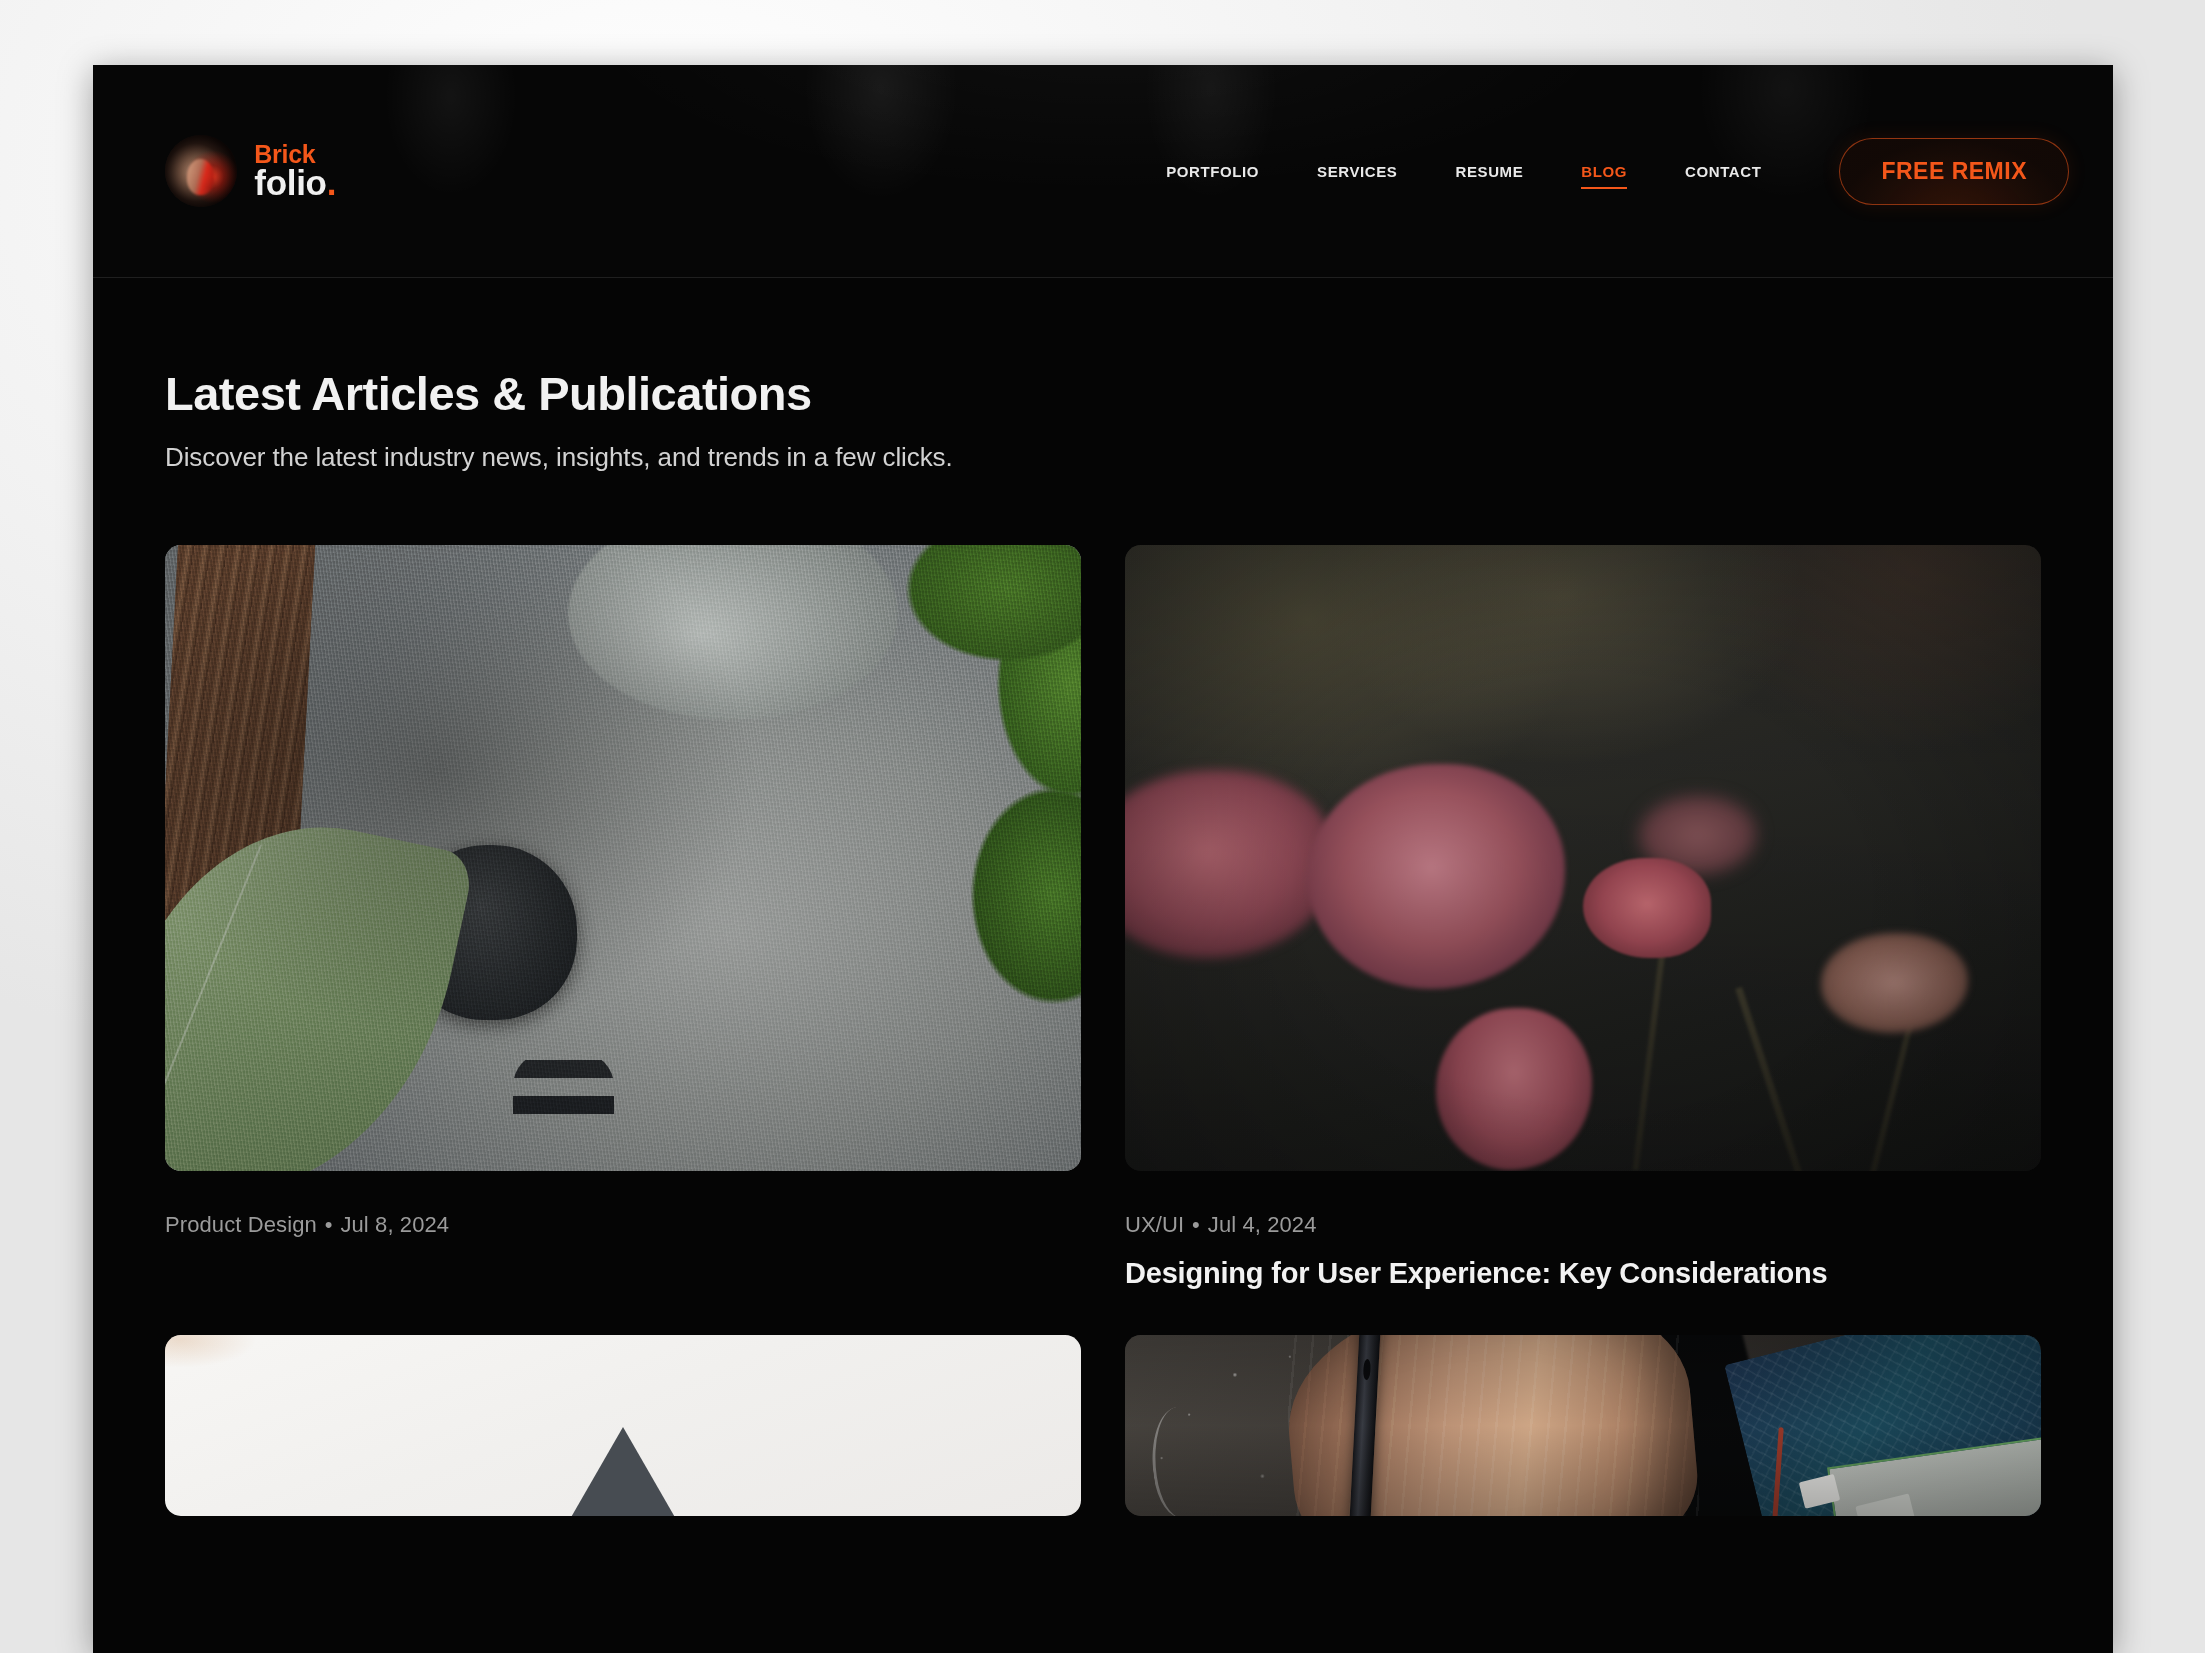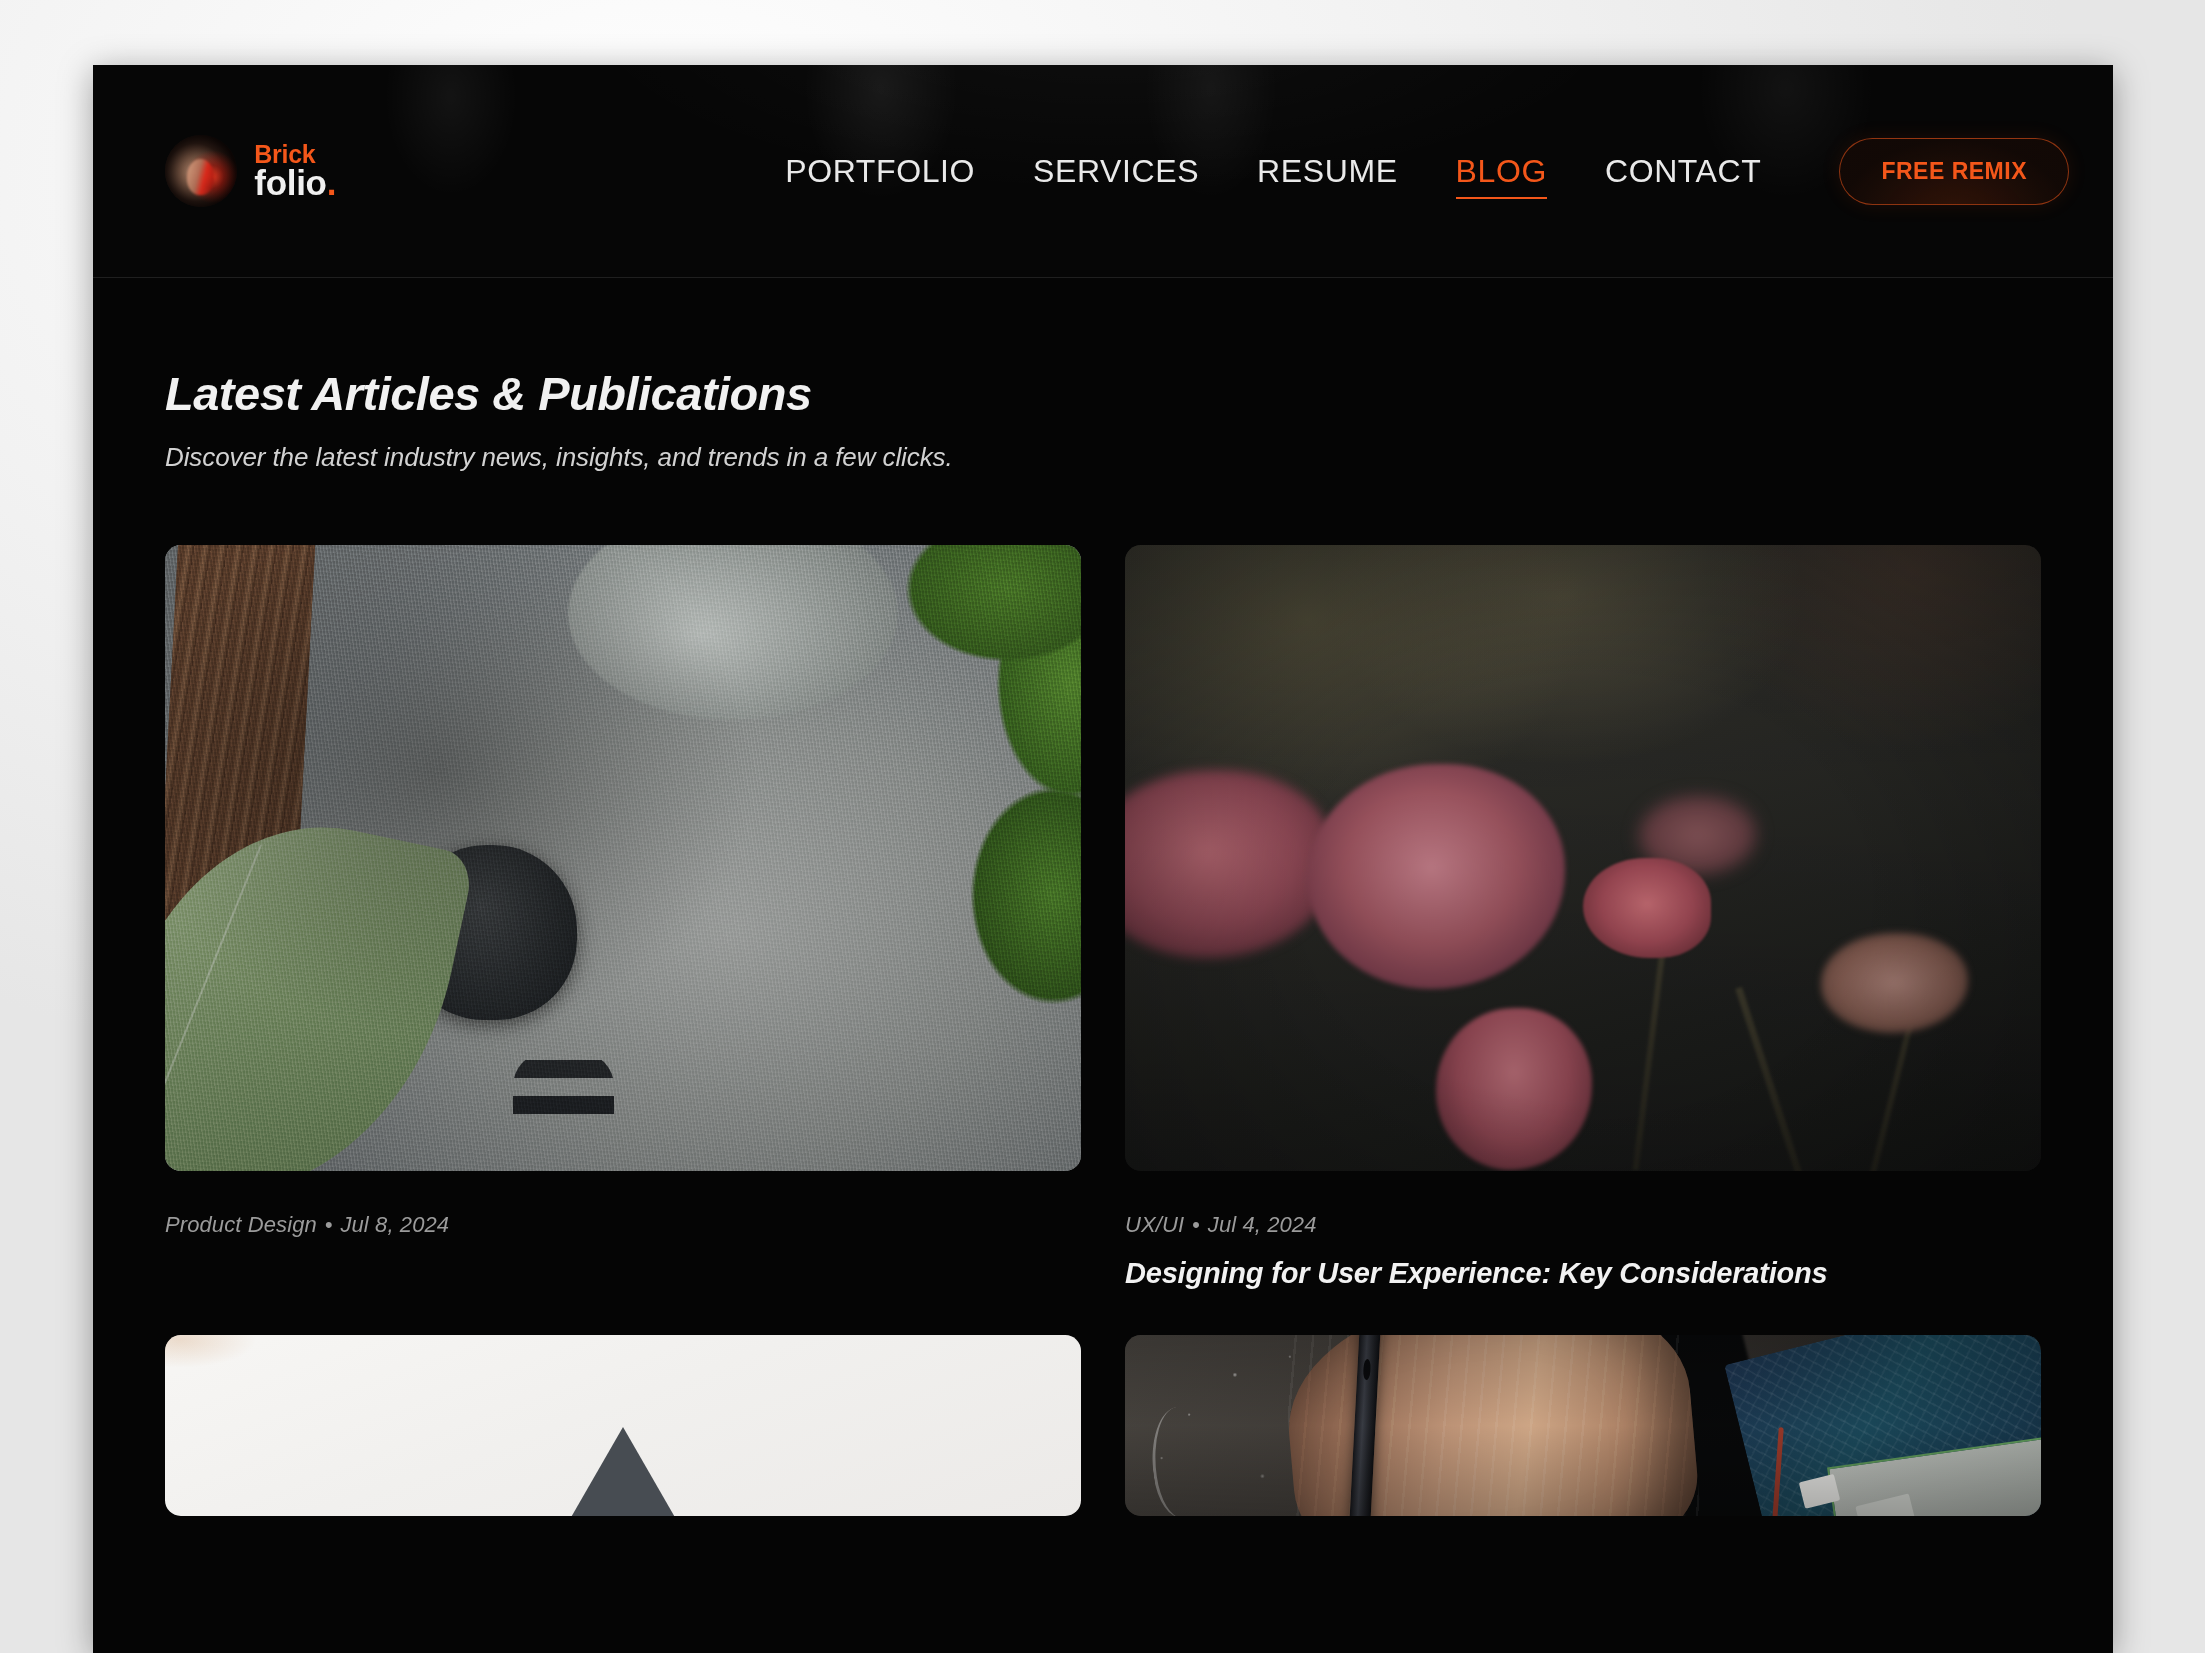--- a/index.html
+++ b/index.html
@@ -89,22 +89,22 @@
 
   
   .main-nav {
     display:flex; align-items:center;
     gap:0;
     margin-left:auto;
     margin-right:49px;
   }
   .nav-link {
     position:relative;
-    font-size:32px;
-    font-weight:400;
+    font-size:15px;
+    font-weight:700;
     letter-spacing:0.6px;
     color:#e9e9e9;
     text-decoration:none;
     padding:11px 29px;
     white-space:nowrap;
   }
   .nav-link.is-active { color:#f4571a; }
   .nav-link.is-active::after {
     content:"";
     position:absolute;
@@ -127,21 +127,20 @@
     white-space:nowrap;
     box-shadow:0 0 20.5px rgba(244,87,26,0.10);
     font-family:inherit;
   }
 
   
   .main-content {
     padding:88px 72px 0 72px;
     background:#050505;
     height:calc(100% - 213px);
-    font-style:italic;
   }
 
   .page-title {
     font-size:47px;
     font-weight:700;
     color:#f1f1f1;
     letter-spacing:-0.5px;
   }
   .page-subtitle {
     margin-top:20.5px;

